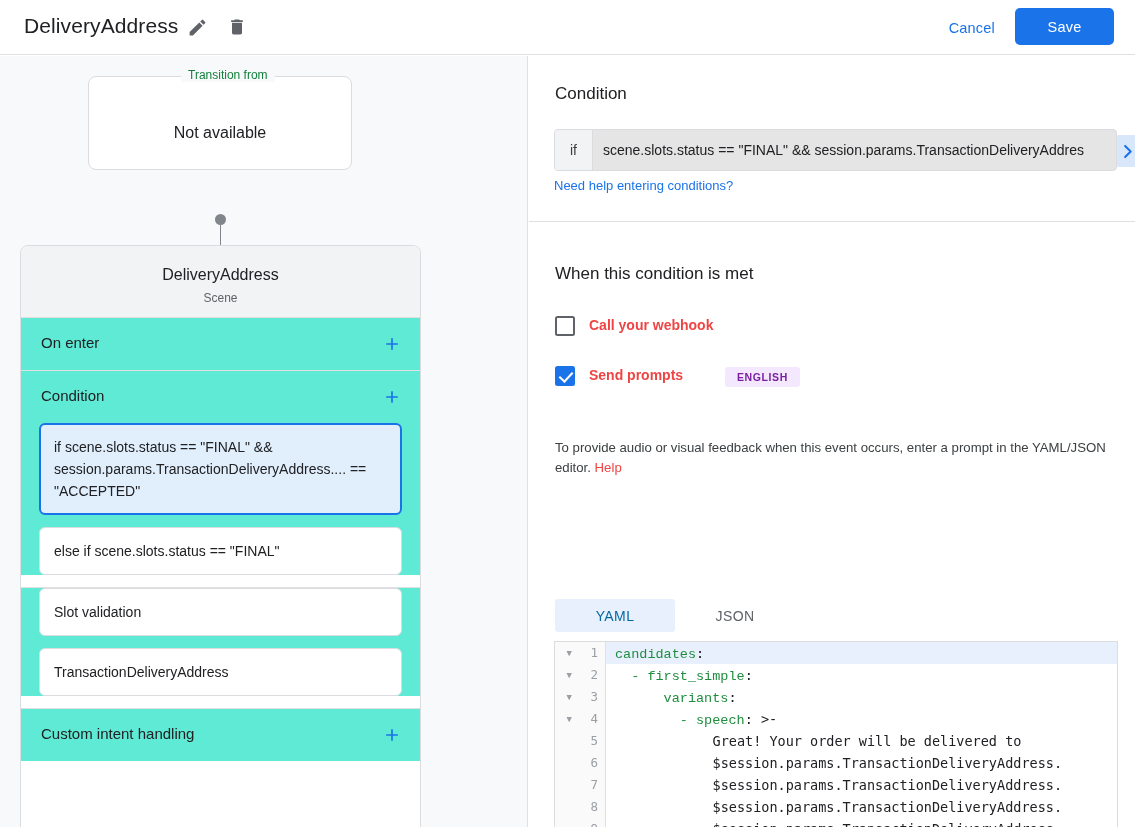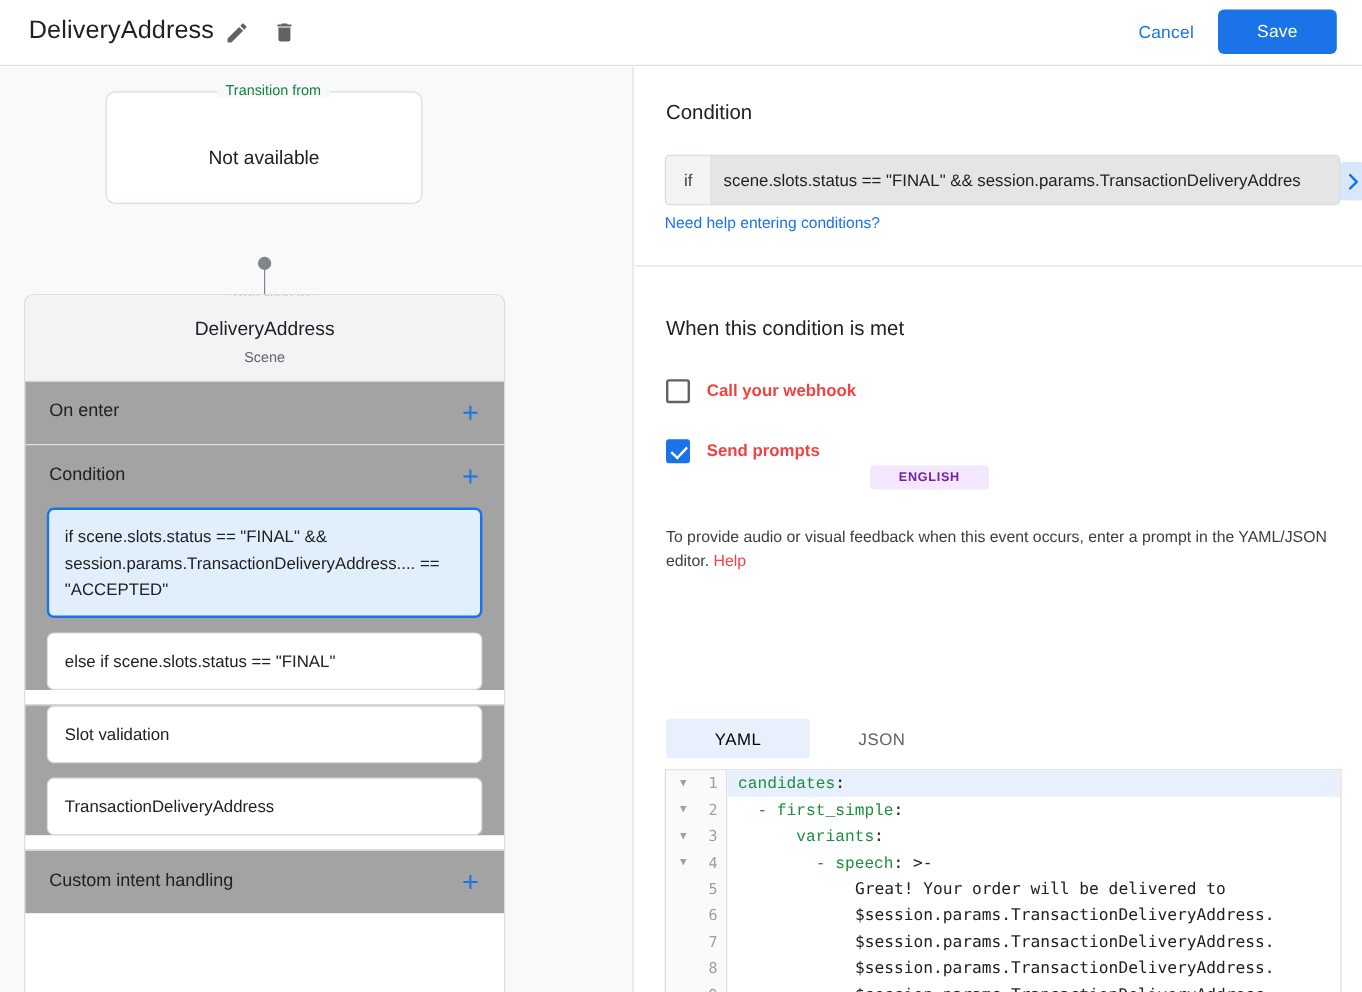--- a/index.html
+++ b/index.html
@@ -111,21 +111,21 @@
   }
   #scene-name {
     position: absolute; left: 0; right: 0; top: 20px;
     text-align: center; font-size: 16px; color: #202124;
   }
   #scene-type {
     position: absolute; left: 0; right: 0; top: 45px;
     text-align: center; font-size: 12px; color: #5f6368;
   }
 
-  .section { position: relative; background: #a3a3a3; }
+  .section { position: relative; background: #5eead4; }
   .section + .section { border-top: 1px solid #e0e0e0; }
   .section-head {
     position: relative; height: 52px;
   }
   .section-title {
     position: absolute; left: 20px; top: 16px;
     font-size: 15px; color: #202124;
   }
   .add-btn {
     position: absolute; right: 14px; top: 12px;
@@ -234,40 +234,40 @@
   }
   .cbox-label {
     position: absolute; left: 34px; top: 1px;
     font-size: 14px; color: #ef4444; font-weight: 600;
     white-space: nowrap;
   }
   #lang-badge {
     position: absolute; left: 170px; top: 1px;
     background: #f3e8fd; color: #7b1fa2;
     font-size: 10.5px; font-weight: 700; letter-spacing: .6px;
-    padding: 4px 24px; border-radius: 3px; margin-top: 21px;
+    padding: 4px 12px; border-radius: 3px;
   }
   #prompt-desc {
     position: absolute; left: 26px; top: 215px;
     width: 565px;
     font-size: 13.2px; color: #3c4043; line-height: 20px;
   }
   #prompt-desc a { color: #ef4444; text-decoration: none; }
 
   #tabs {
     position: absolute; left: 26px; top: 376px;
     height: 33px; display: flex;
   }
   .tab {
     width: 120px; height: 33px;
     display: flex; align-items: center; justify-content: center;
     font-size: 14px; color: #5f6368; letter-spacing: .4px;
     cursor: pointer; border-radius: 3px;
   }
-  .tab.active { background: #e8f0fe; color: #000000; font-weight: 500; }
+  .tab.active { background: #e8f0fe; color: #0369a1; font-weight: 500; }
 
   #editor {
     position: absolute; left: 25px; top: 418px;
     width: 564px; height: 353px;
     border: 1px solid #dadce0;
     border-bottom: none;
     background: #fff;
     overflow: hidden;
     font-family: "DejaVu Sans Mono", monospace;
   }

